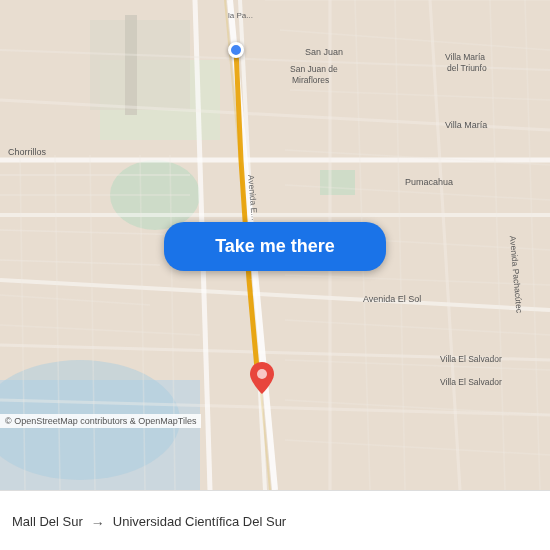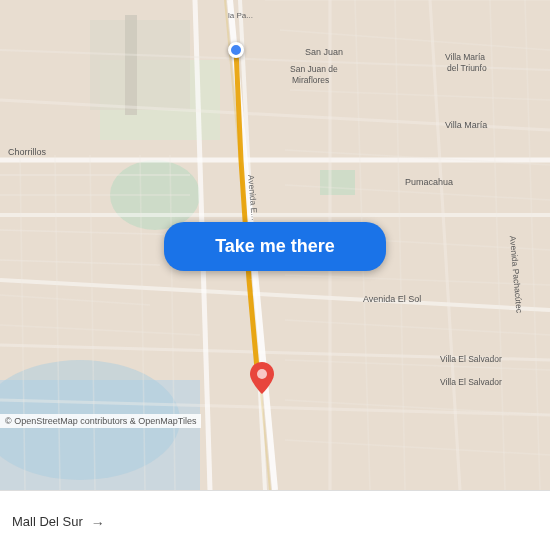--- a/index.html
+++ b/index.html
@@ -221,14 +221,15 @@
 
   <div id="attribution">
     <span>© OpenStreetMap contributors &amp; OpenMapTiles</span>
   </div>
 </div>
 
 <div id="bottom-bar">
   <div id="route-info">
     <span class="route-origin">Mall Del Sur</span>
     <span class="route-arrow">→</span>
+    <span class="route-destination">Universidad Científica Del Sur</span>
   </div>
 </div>
 
 </body></html>

